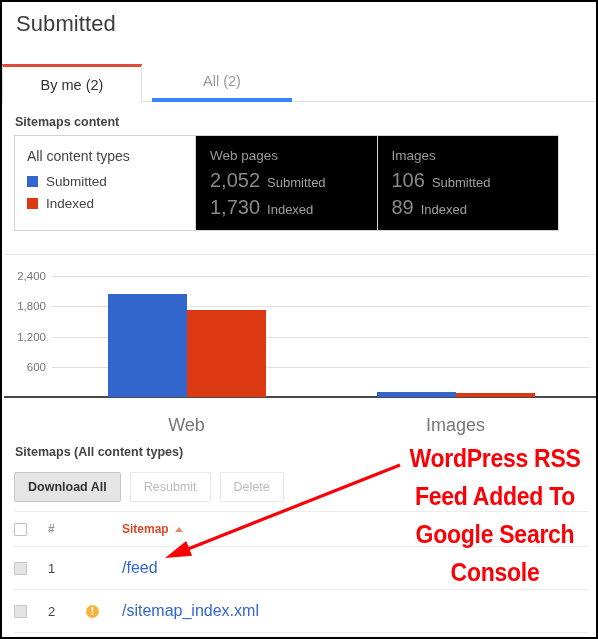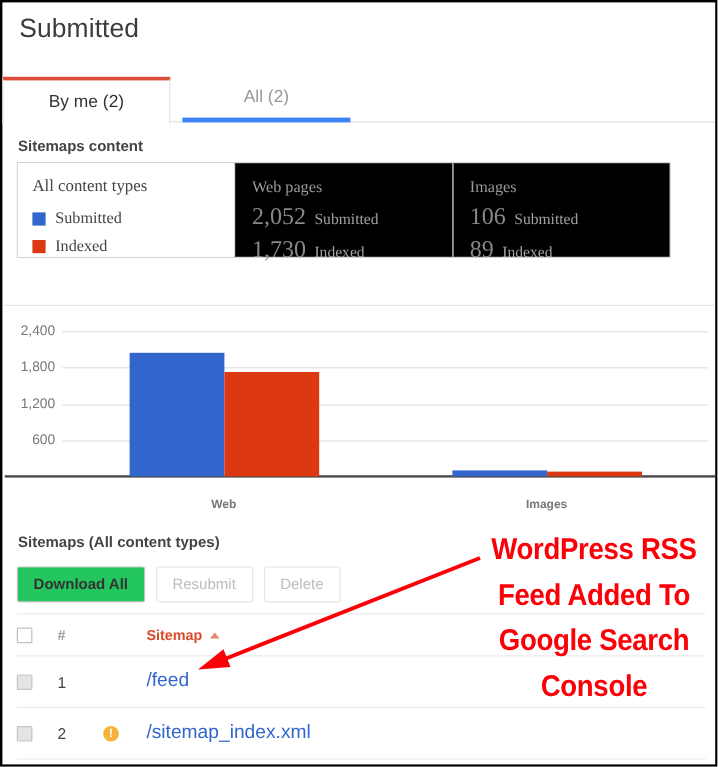--- a/index.html
+++ b/index.html
@@ -86,26 +86,25 @@
   }
   #sitemaps-content-label { left: 13px; top: 113px; }
   #sitemaps-table-label  { left: 13px; top: 443px; }
 
   
   .cards {
     position: absolute;
     left: 12px;
     top: 133px;
     width: 545px;
-    height: 80px;
+    height: 96px;
     box-sizing: border-box;
     display: flex;
     border: 1px solid #d4d4d4;
     background: #ffffff;
-    font-family: Liberation Serif, serif;
   }
   .card-legend {
     width: 180px;
     box-sizing: border-box;
     padding: 12px 0 0 12px;
     background: #ffffff;
     flex: none;
   }
   .legend-title {
     font-size: 14px;
@@ -193,25 +192,24 @@
     white-space: nowrap;
     transform: translateY(-50%);
   }
   .bar {
     position: absolute;
     bottom: 0;
   }
   .xlabel {
     position: absolute;
     top: 149px;
-    font-size: 10px;
+    font-size: 18px;
     color: #777777;
     text-align: right;
     transform: translateX(-50%);
-    font-weight: bold;
   }
 
   
   .toolbar {
     position: absolute;
     left: 12px;
     top: 470px;
     display: flex;
     gap: 9px;
   }
@@ -221,21 +219,21 @@
     padding: 0 13px;
     display: flex;
     align-items: center;
     font-size: 12.5px;
     border-radius: 2px;
     cursor: pointer;
     user-select: none;
     white-space: nowrap;
   }
   .btn.primary {
-    background: #22c55e;
+    background: #e5e5e5;
     border: 1px solid #c6c6c6;
     color: #333333;
     font-weight: bold;
   }
   .btn.disabled {
     background: #ffffff;
     border: 1px solid #e6e6e6;
     color: #bcbcbc;
     cursor: default;
   }

